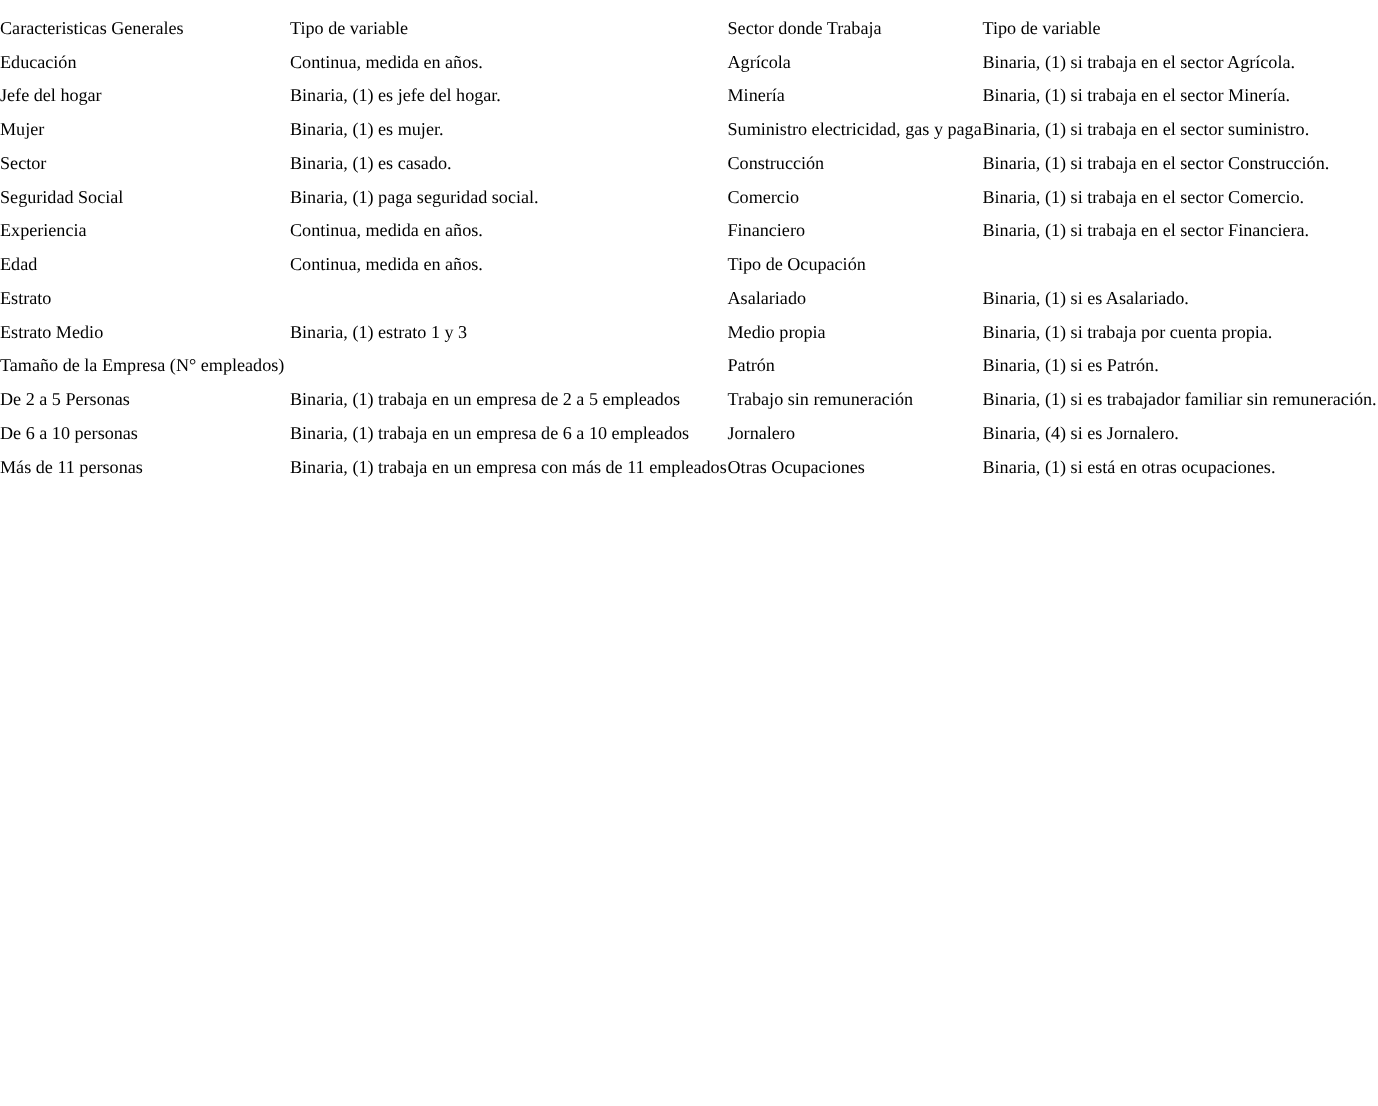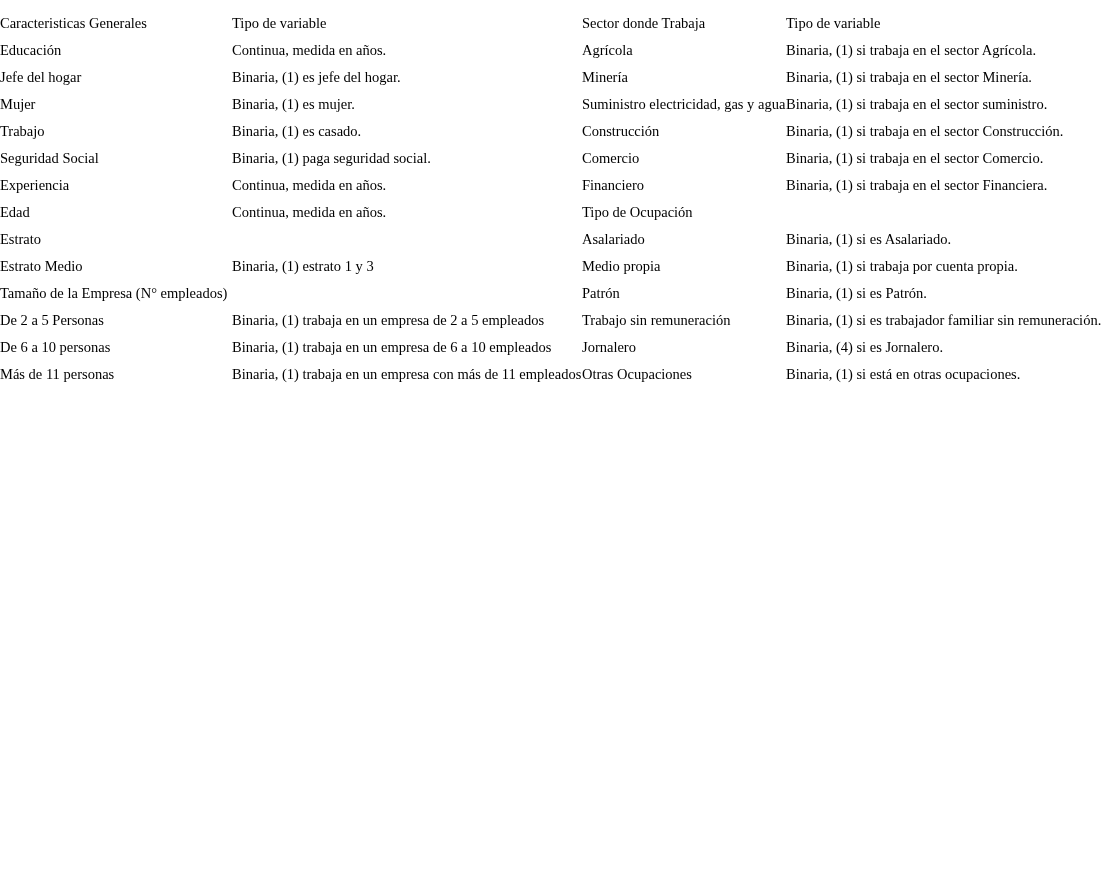--- a/index.html
+++ b/index.html
@@ -77,25 +77,25 @@
       </tr>
       <tr>
         <td class="c1">Jefe del hogar</td>
         <td class="c2">Binaria, (1) es jefe del hogar.</td>
         <td class="c3">Minería</td>
         <td class="c4">Binaria, (1) si trabaja en el sector Minería.</td>
       </tr>
       <tr>
         <td class="c1">Mujer</td>
         <td class="c2">Binaria, (1) es mujer.</td>
-        <td class="c3">Suministro electricidad, gas y agua</td>
+        <td class="c3">Suministro electricidad, gas y paga</td>
         <td class="c4">Binaria, (1) si trabaja en el sector suministro.</td>
       </tr>
       <tr>
-        <td class="c1">Trabajo</td>
+        <td class="c1">Sector</td>
         <td class="c2">Binaria, (1) es casado.</td>
         <td class="c3">Construcción</td>
         <td class="c4">Binaria, (1) si trabaja en el sector Construcción.</td>
       </tr>
       <tr>
         <td class="c1">Seguridad Social</td>
         <td class="c2">Binaria, (1) paga seguridad social.</td>
         <td class="c3">Comercio</td>
         <td class="c4">Binaria, (1) si trabaja en el sector Comercio.</td>
       </tr>

